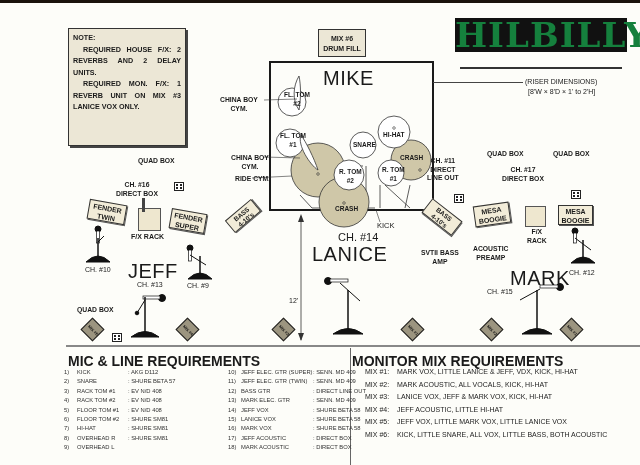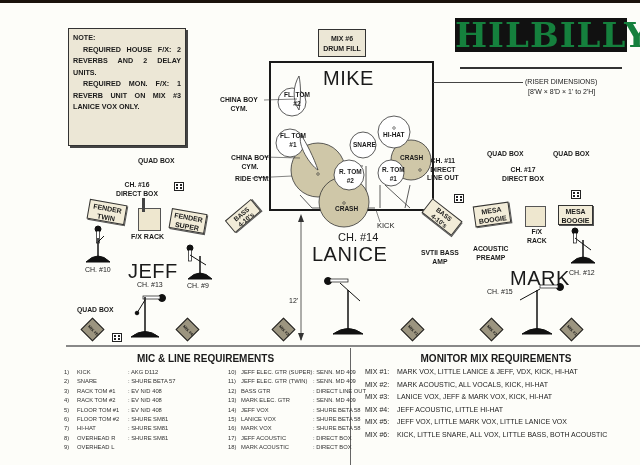--- a/index.html
+++ b/index.html
@@ -22,21 +22,21 @@
     .riser { left: 269px; top: 61px; width: 165px; height: 150px; border: 2px solid #1a1a1a; box-sizing: border-box; background: transparent; }
     .mix6 { left: 318px; top: 29px; width: 48px; height: 28px; background: #ece7d6; border: 1px solid #333; font-size: 7px; font-weight: bold;
       text-align: center; line-height: 10px; padding-top: 4px; box-sizing: border-box; }
     .name { font-size: 20px; font-weight: normal; letter-spacing: 0.5px; }
     .lbl { font-size: 6.8px; text-align: center; line-height: 8.5px; font-weight: bold; white-space: nowrap; }
     .amp { background: #f2ecd8; border: 1px solid #333; font-size: 7px; font-weight: bold; text-align: center; line-height: 8.5px; box-sizing: border-box; box-shadow: 1px 1px 0 #555; }
     .rack { background: #eee7cf; border: 1px solid #555; }
     .quad { width: 10px; height: 9px; border: 1px solid #222; background: #fff; box-sizing: border-box; }
     .quad i { position:absolute; width:2px; height:2px; background:#222; }
     .hline { height: 0; border-top: 2px solid #888; }
-    .req-title { font-size: 10px; font-weight: bold; text-align: center; }
+    .req-title { font-size: 14px; font-weight: bold; }
     .mic-list { font-size: 5.8px; line-height: 9.4px; color: #333; }
     .mic-list .row { display: flex; white-space: nowrap; }
     .mix-list { font-size: 7px; line-height: 12.6px; color: #222; }
     .mix-list .row { display: flex; white-space: nowrap; }
     svg { position: absolute; overflow: visible; }
   </style>
 </head>
 <body>
 
 <div class="abs topbar"></div>

